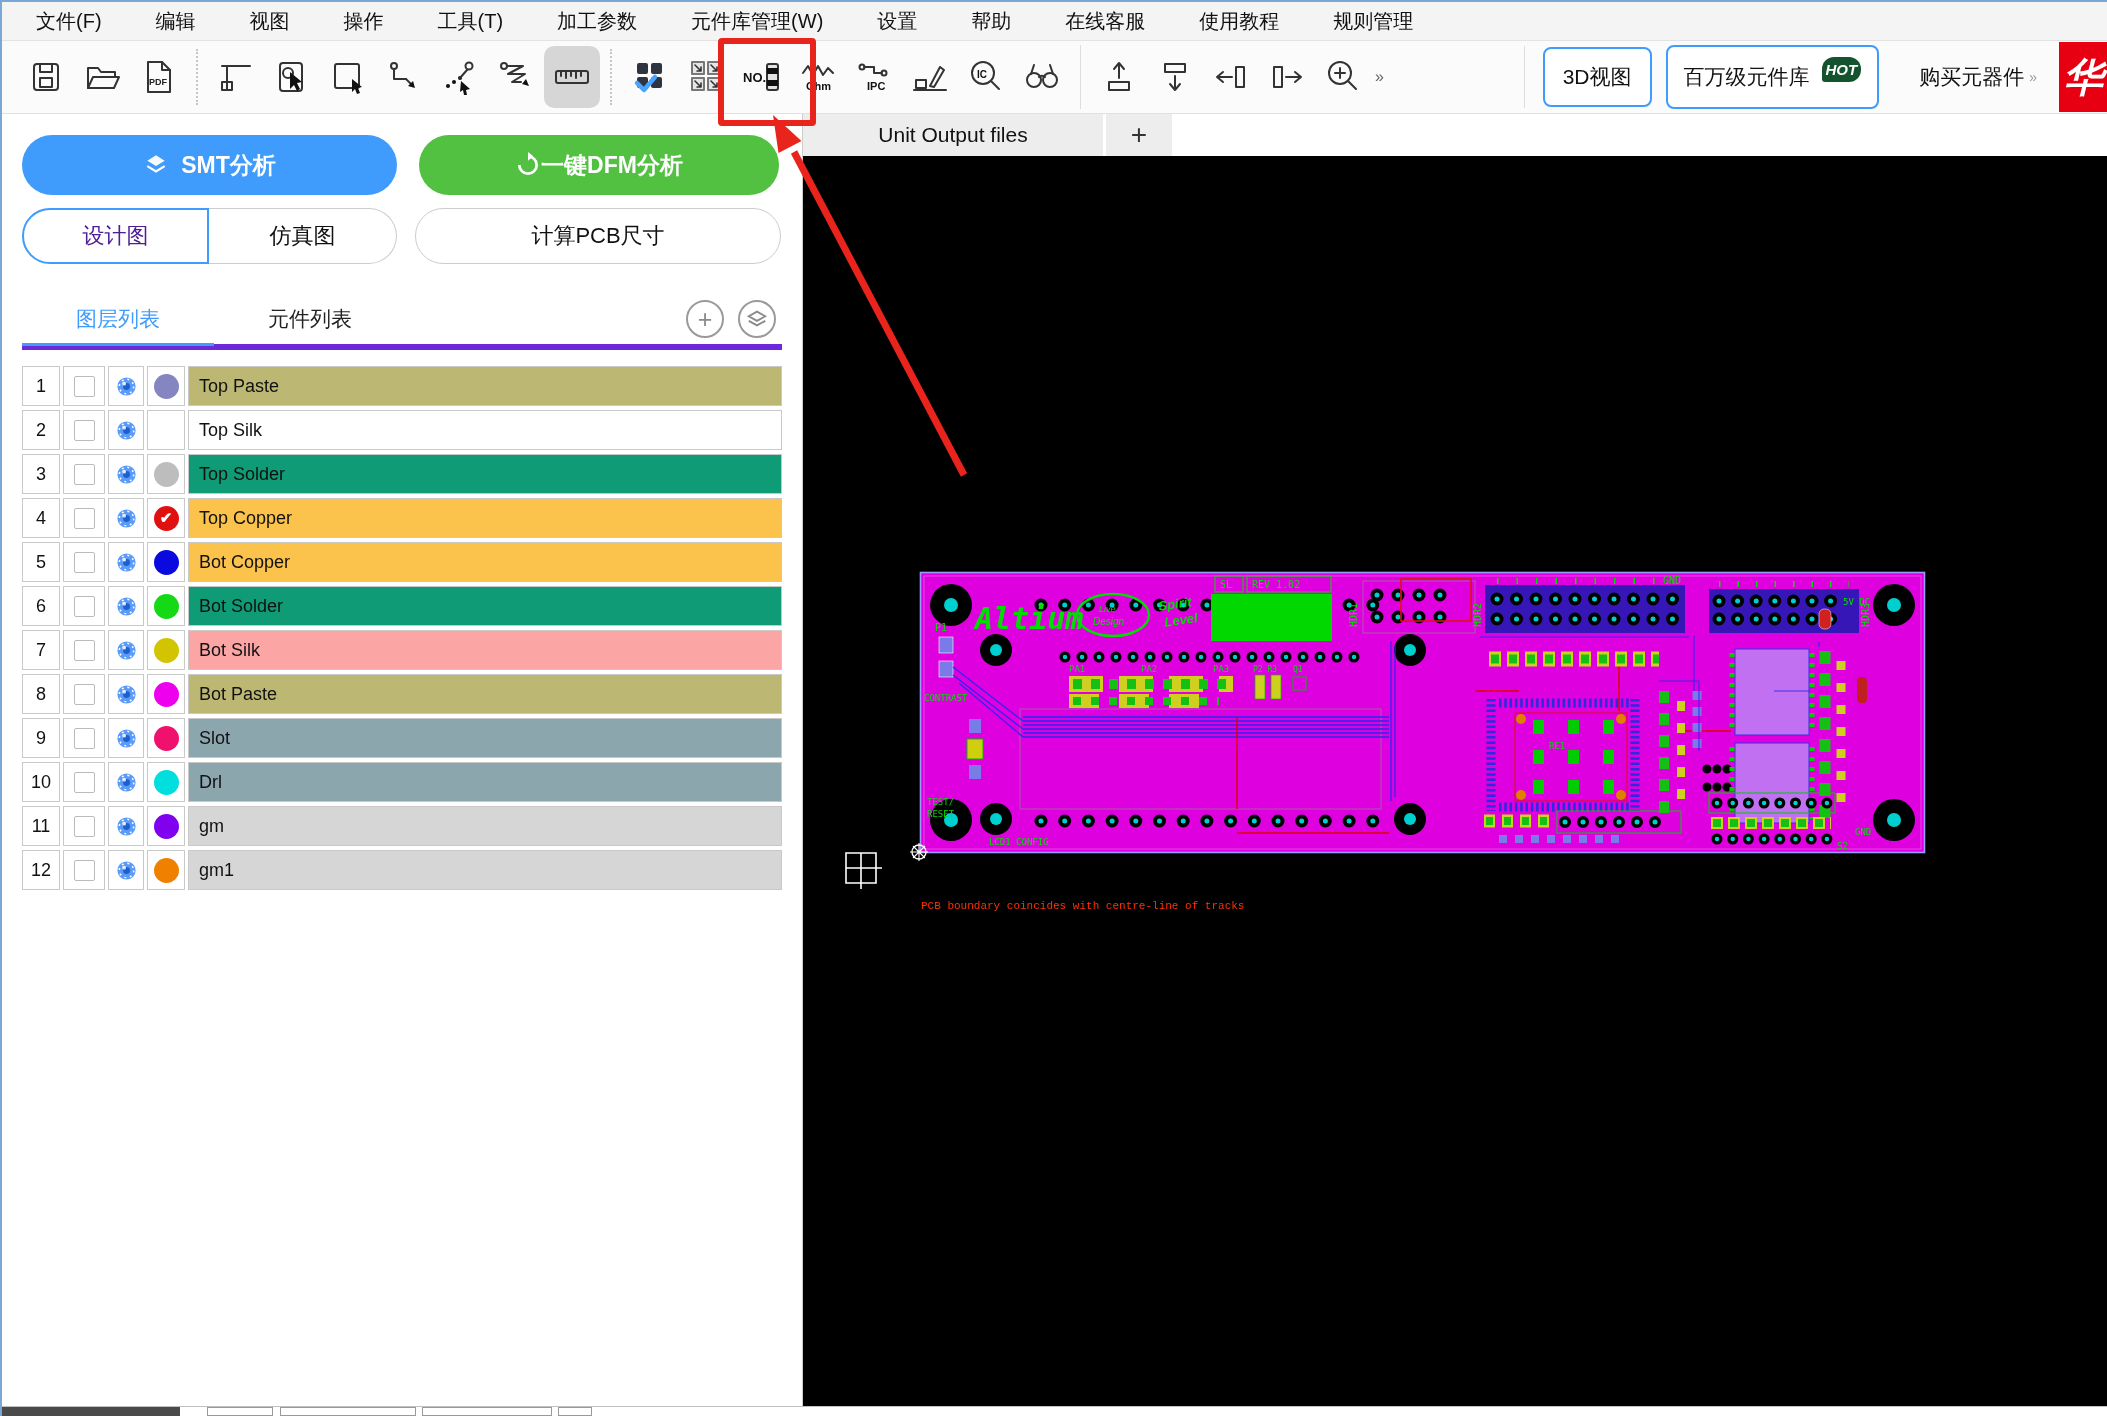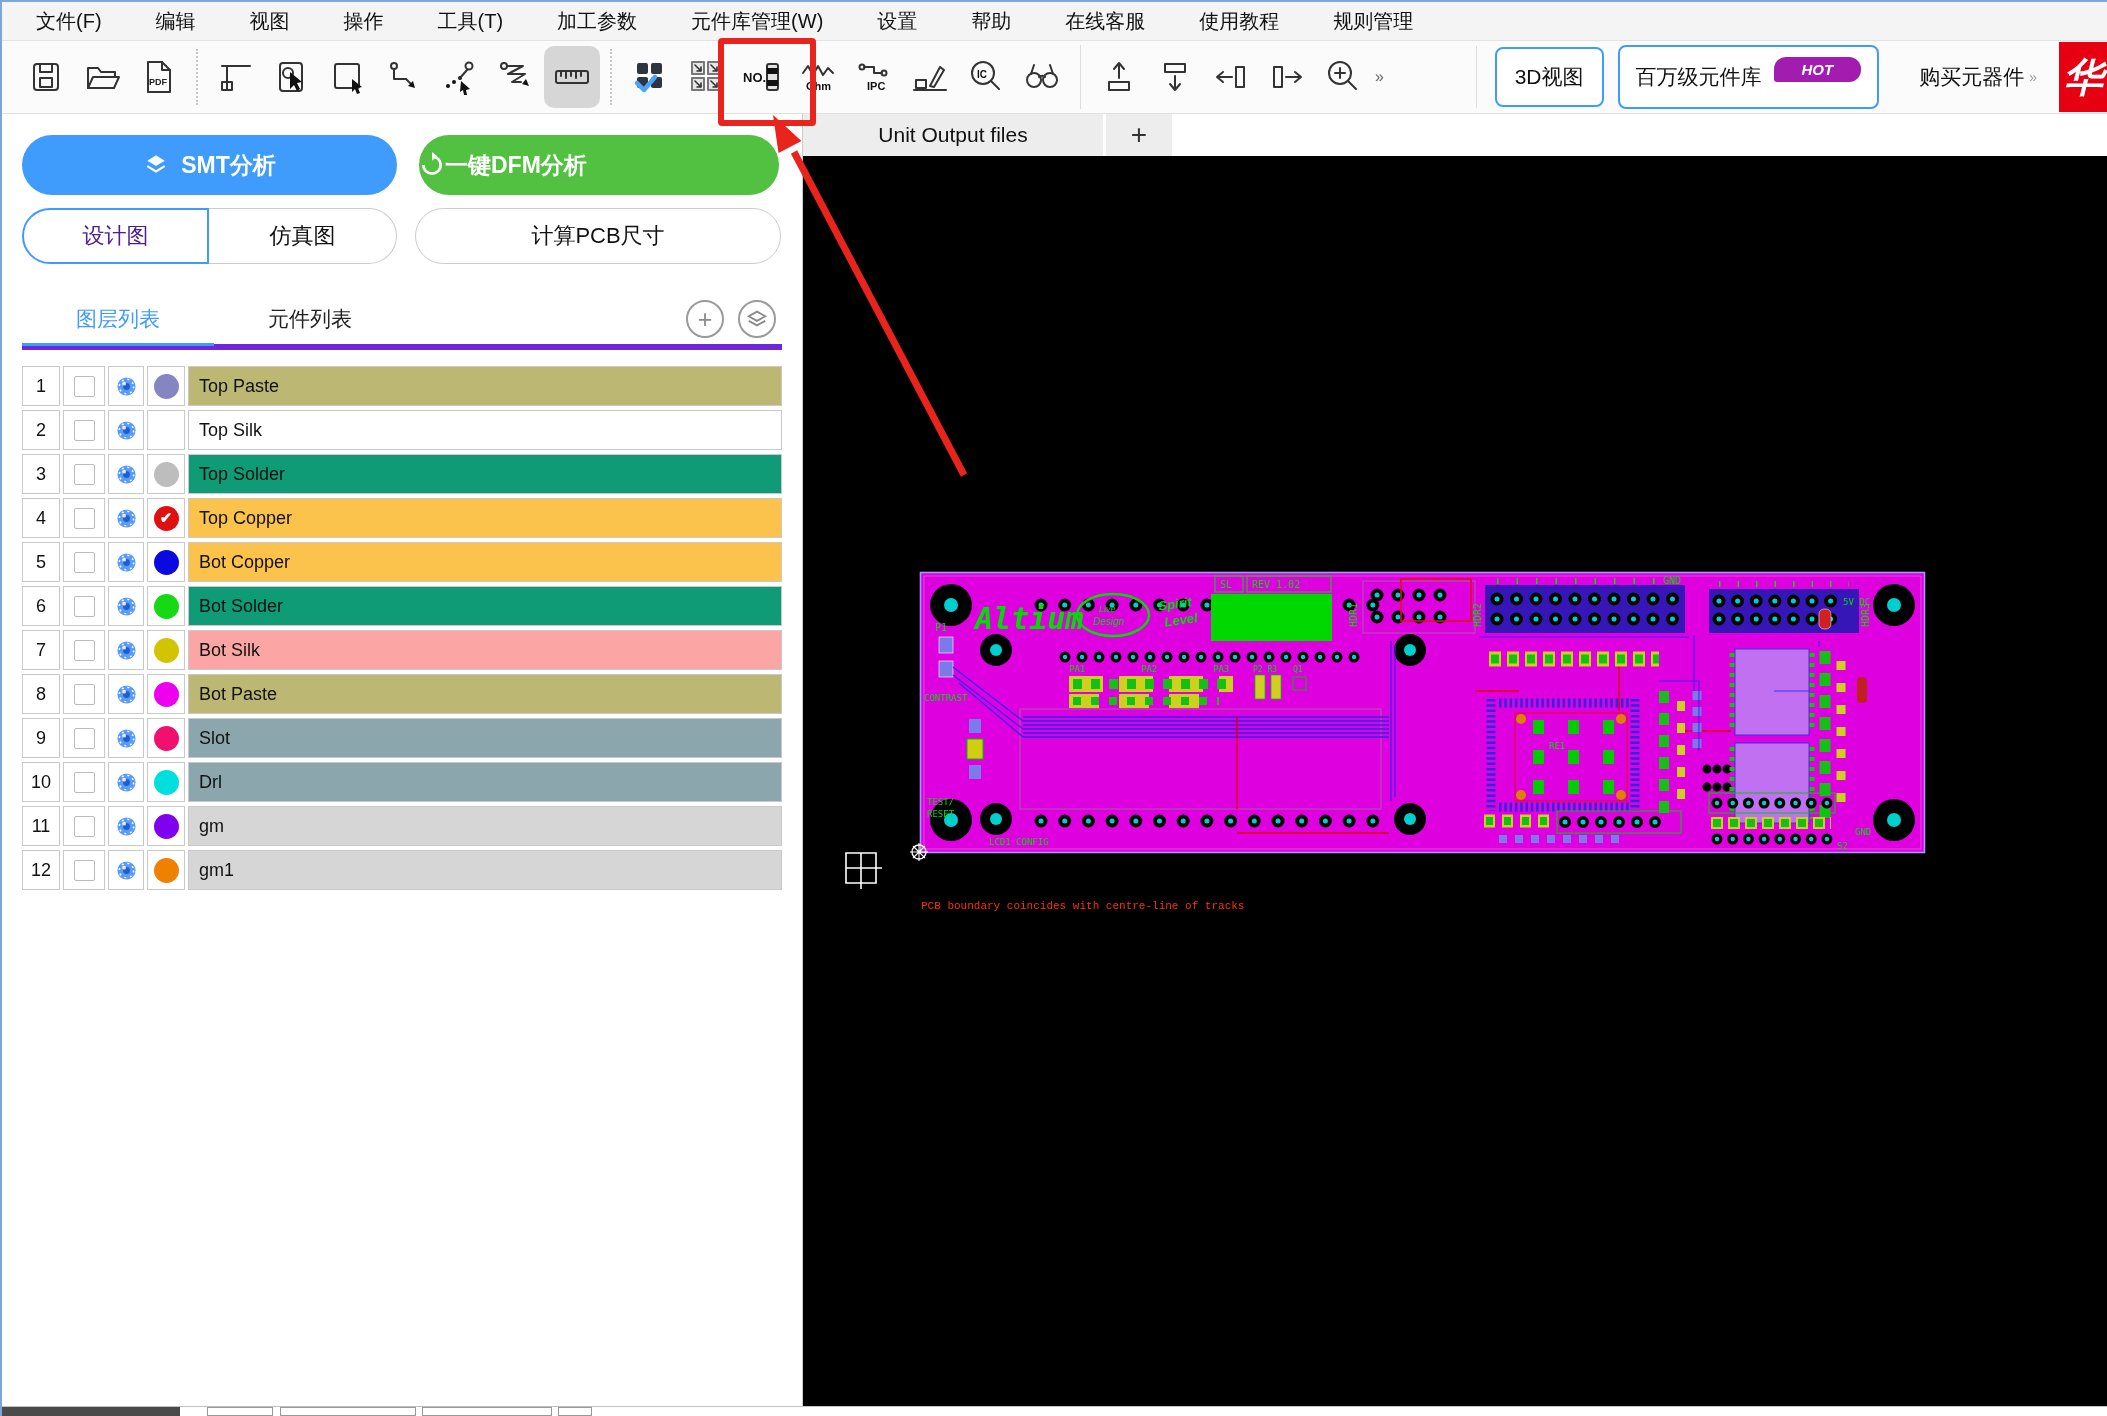--- a/index.html
+++ b/index.html
@@ -19,35 +19,35 @@
   .tbtn svg{width:40px;height:40px;stroke:#333;fill:none;stroke-width:2;stroke-linecap:round;stroke-linejoin:round}
   .tbtn.active{background:#d6d6d6}
   .grip{align-self:stretch;margin:8px 10px;border-left:2px dotted #c6c6c6;width:0}
   .sep{width:1px;background:#ddd;align-self:stretch;margin:4px 10px}
   .chev{color:#666;font-size:16px;margin:0 4px}
   .rightgrp{margin-left:auto;display:flex;align-items:center}
   .btn3d{height:56px;padding:0 18px;border:2px solid #3f9bfc;border-radius:8px;font-size:21px;
          display:flex;align-items:center;background:#fff;margin-left:8px}
   .partslib{height:60px;padding:0 16px;border:2px solid #3f9bfc;border-radius:8px;font-size:21px;
             display:flex;align-items:center;gap:12px;background:#fff;margin-left:14px}
-  .hot{background:#a21caf;color:#fff;font-style:italic;font-weight:bold;font-size:15px;
-       padding:4px 28px;border-radius:12px 12px 12px 3px;position:relative;top:-8px}
+  .hot{background:#14532d;color:#fff;font-style:italic;font-weight:bold;font-size:15px;
+       padding:4px 4px;border-radius:12px 12px 12px 3px;position:relative;top:-8px}
   .buy{font-size:21px;display:flex;align-items:center;gap:5px;margin-left:40px}
   .more{color:#999;font-size:14px}
   .logo{width:48px;height:70px;background:#e60012;color:#fff;display:flex;align-items:center;
         justify-content:center;font-size:40px;font-weight:bold;font-style:italic;margin-left:22px;overflow:hidden}
 
   
   .main{display:flex;height:1294px}
   .panel{width:801px;border-right:1px solid #ccc;box-sizing:border-box;background:#fff;flex:0 0 auto}
   .actionrow{display:flex;margin:21px 20px 0;gap:22px}
   .smt{width:375px;height:60px;background:#3f9bfc;color:#fff;border-radius:30px;font-size:23px;
        font-weight:bold;display:flex;align-items:center;justify-content:center;gap:12px}
   .dfm{width:360px;height:60px;background:#52c041;color:#fff;border-radius:30px;font-size:23px;
-       font-weight:bold;display:flex;align-items:center;}
+       font-weight:bold;display:flex;align-items:center;justify-content:center;}
   .viewrow{display:flex;margin:13px 20px 0}
   .vtab{height:56px;display:flex;align-items:center;justify-content:center;font-size:22px;
         border:1px solid #ccc;background:#fff;box-sizing:border-box}
   .vtab.design{width:187px;border:2px solid #3f9bfc;color:#4c1d95;border-radius:30px 0 0 30px}
   .vtab.sim{width:188px;border-left:none;border-radius:0 30px 30px 0}
   .vtab.calc{width:366px;margin-left:18px;border-radius:30px}
   .listtabs{display:flex;align-items:center;margin:30px 0 0 20px;position:relative;height:50px;
             border-bottom:6px solid #6d28d9;width:760px}
   .ltab{width:192px;text-align:center;font-size:21px;color:#222}
   .ltab.active{color:#3f9bfc}

